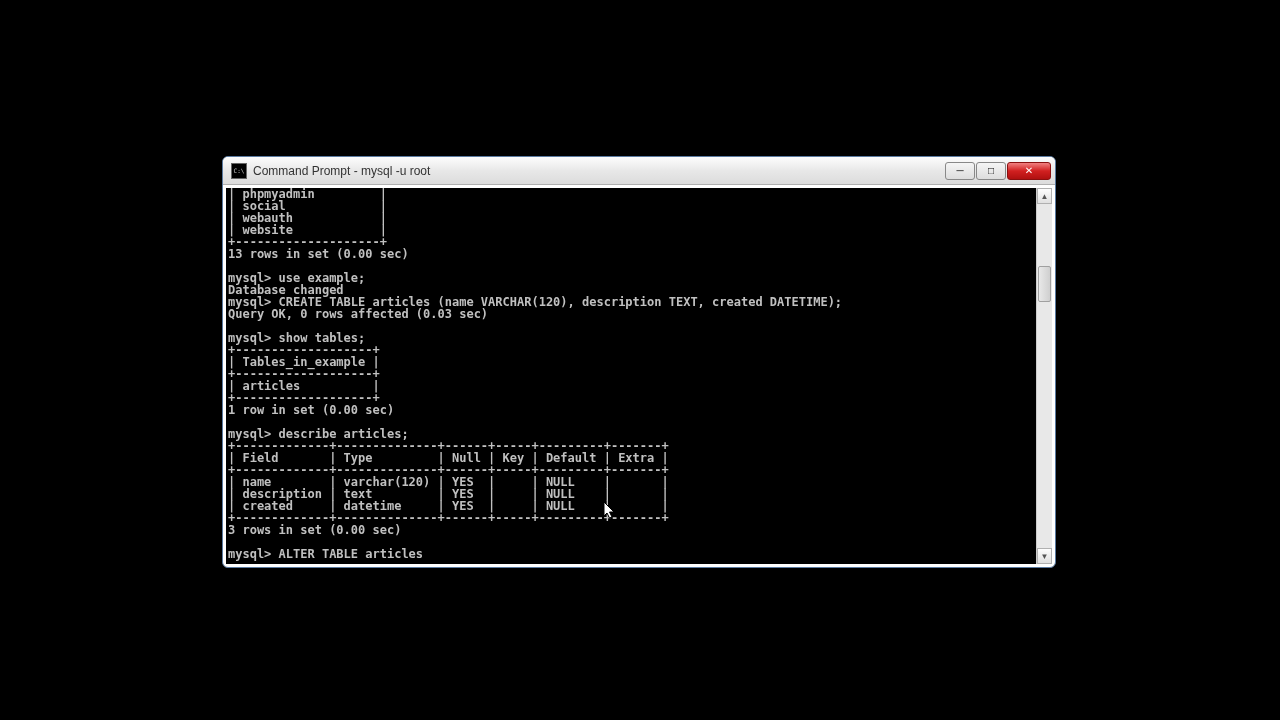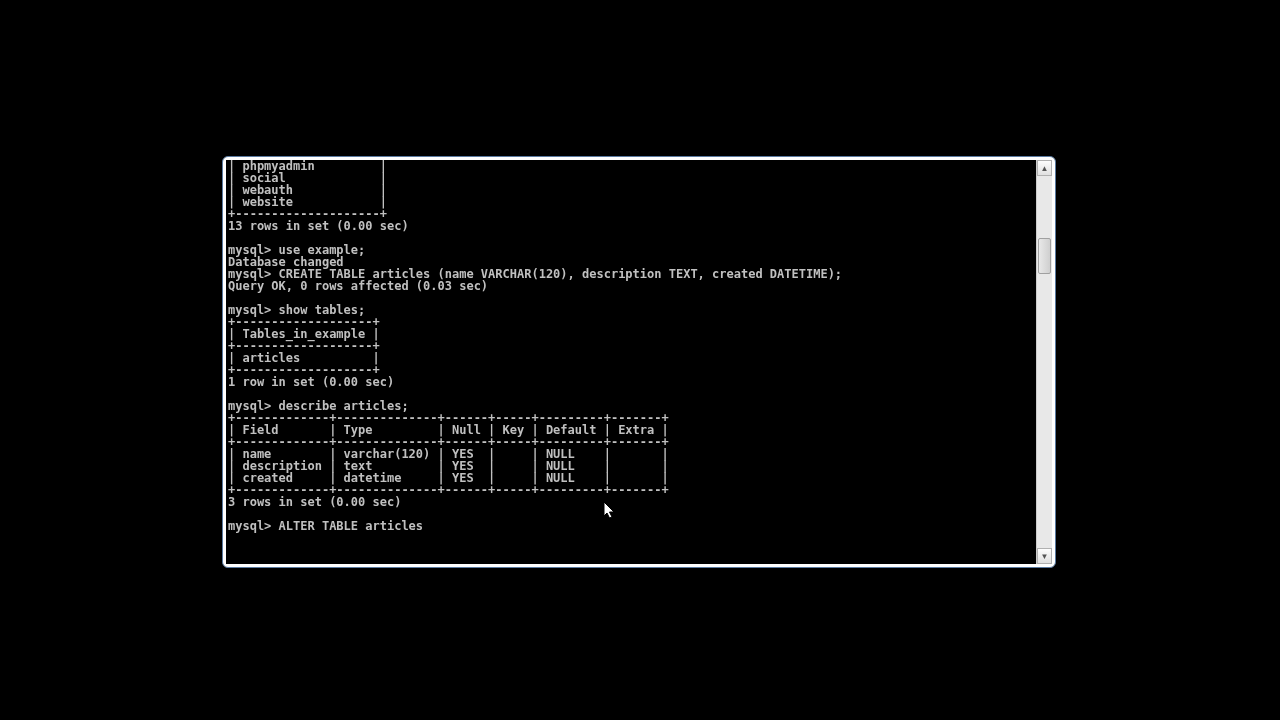--- a/index.html
+++ b/index.html
@@ -135,20 +135,29 @@
     top: 502px;
     width: 12px;
     height: 18px;
     pointer-events: none;
   }
 </style>
 </head>
 <body>
 
 <div class="window">
+  <div class="titlebar">
+    <div class="titlebar-icon"></div>
+    <div class="title-text">Command Prompt - mysql  -u root</div>
+    <div class="win-buttons">
+      <div class="win-btn">─</div>
+      <div class="win-btn">□</div>
+      <div class="win-btn close">✕</div>
+    </div>
+  </div>
   <div class="terminal-area">
     <div class="terminal" id="terminal">| phpmyadmin         |
 | social             |
 | webauth            |
 | website            |
 +--------------------+
 13 rows in set (0.00 sec)
 
 mysql&gt; use example;
 Database changed

